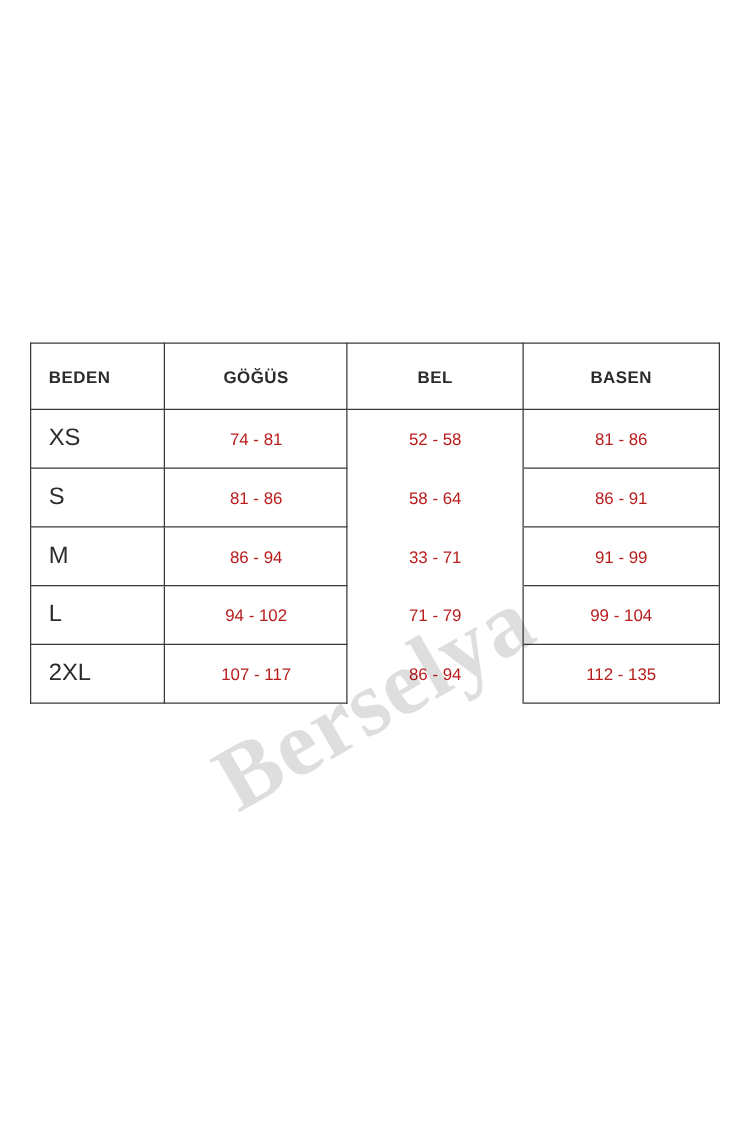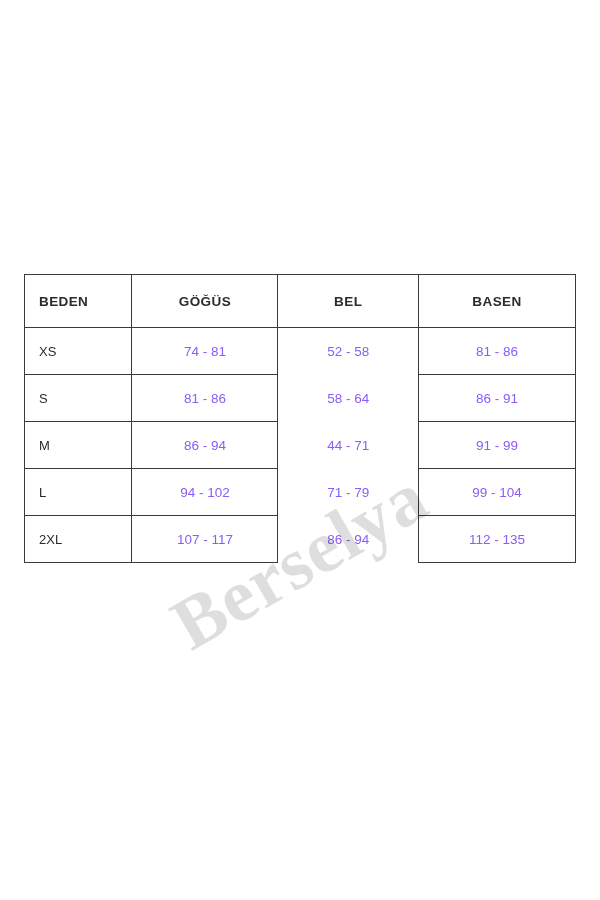--- a/index.html
+++ b/index.html
@@ -62,27 +62,27 @@
   
   thead th.h-beden { text-align: left; padding-left: 14px; }
   thead th.h-gogus,
   thead th.h-bel,
   thead th.h-basen { }
 
   
   tbody td.t-beden {
     text-align: left;
     padding-left: 14px;
-    font-size: 13px;
+    font-size: 19px;
     color: #2b2b2b;
   }
   tbody td.t-val {
     text-align: center;
     font-size: 13.5px;
-    color: #8b5cf6;
+    color: #b91c1c;
   }
 
   
   tbody td.t-bel {
     border-top: 0;
     border-bottom: 0;
   }
 
   .watermark {
     position: absolute;
@@ -136,21 +136,21 @@
         </tr>
         <tr>
           <td class="t-beden">S</td>
           <td class="t-val t-gogus">81 - 86</td>
           <td class="t-val t-bel">58 - 64</td>
           <td class="t-val t-basen">86 - 91</td>
         </tr>
         <tr>
           <td class="t-beden">M</td>
           <td class="t-val t-gogus">86 - 94</td>
-          <td class="t-val t-bel">44 - 71</td>
+          <td class="t-val t-bel">33 - 71</td>
           <td class="t-val t-basen">91 - 99</td>
         </tr>
         <tr>
           <td class="t-beden">L</td>
           <td class="t-val t-gogus">94 - 102</td>
           <td class="t-val t-bel">71 - 79</td>
           <td class="t-val t-basen">99 - 104</td>
         </tr>
         <tr>
           <td class="t-beden">2XL</td>

